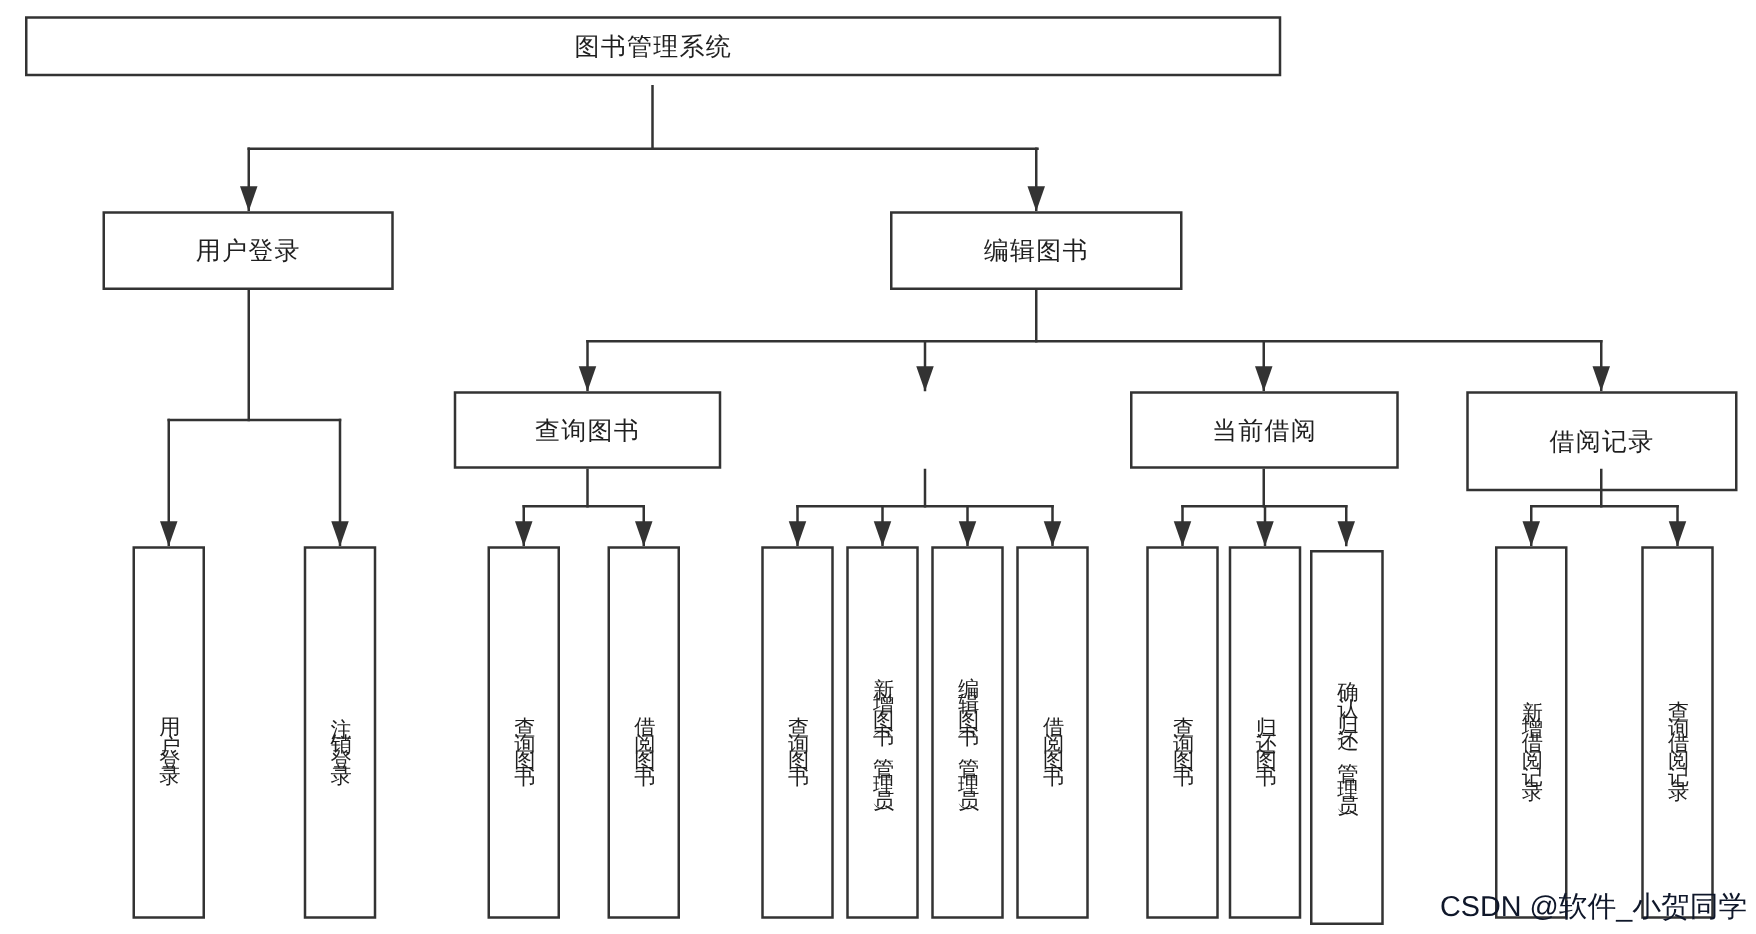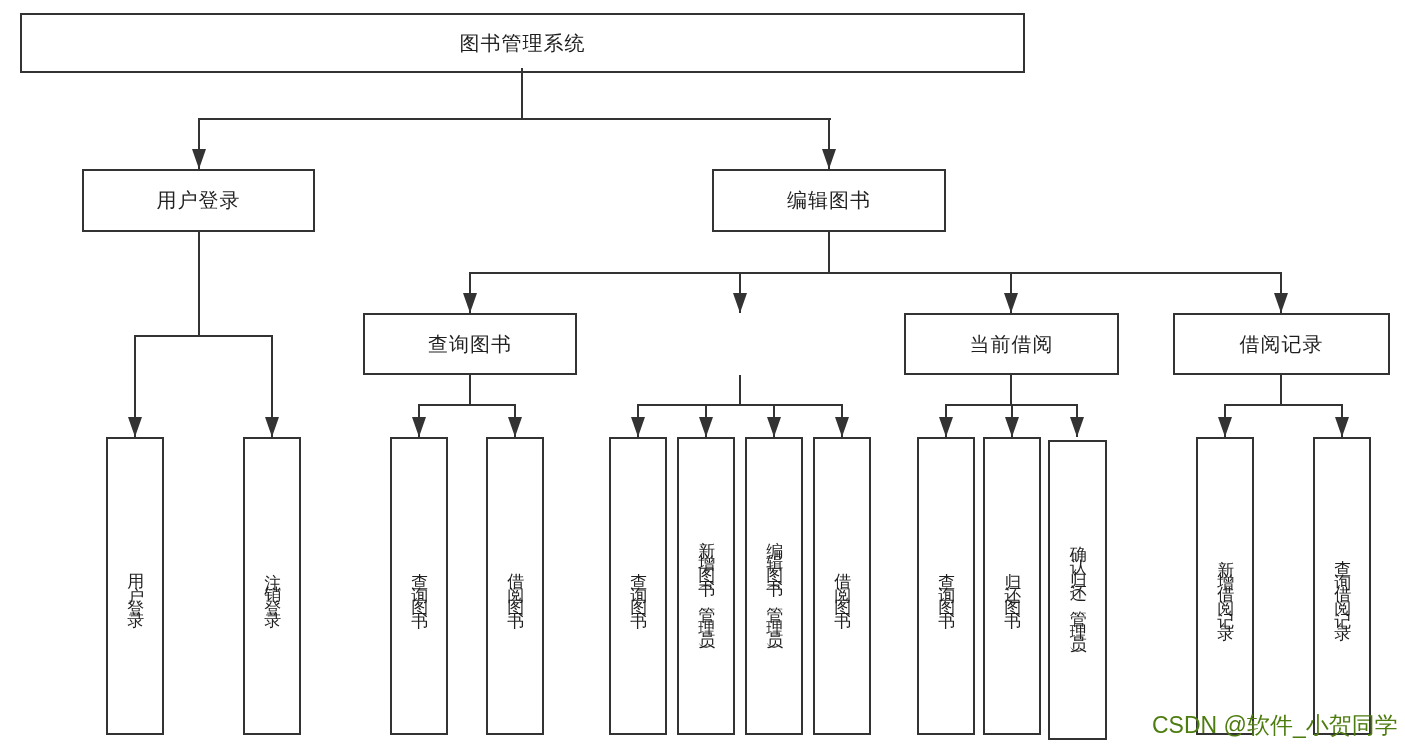--- a/index.html
+++ b/index.html
@@ -38,31 +38,31 @@
     width: 0; height: 0;
     border-left: 7px solid transparent;
     border-right: 7px solid transparent;
     border-top: 20px solid #333333;
   }
   .watermark {
     position: absolute;
     left: 1152px;
     top: 710px;
     font-size: 23px;
-    color: #4d7c0f;
+    color: #0f172a;
     z-index: 10;
     white-space: nowrap;
   }
 </style>
 </head>
 <body>
 
 <div class="canvas">
 
-  <div class="node node-h" style="left:20px; top:13px; width:1005px; height:60px;justify-content:center;">
+  <div class="node node-h" style="left:20px; top:13px; width:1005px; height:48px;justify-content:center;">
     <span>图书管理系统</span>
   </div>
 
   <div class="cline v" style="left:521px; top:68px; height:51px;"></div>
   <div class="cline h" style="left:198px; top:118px; width:633px;"></div>
   <div class="cline v" style="left:198px; top:118px; height:51px;"></div>
   <div class="ahead" style="left:192px; top:149px;"></div>
   <div class="cline v" style="left:828px; top:118px; height:51px;"></div>
   <div class="ahead" style="left:822px; top:149px;"></div>
 
@@ -90,21 +90,21 @@
   <div class="ahead" style="left:1004px; top:293px;"></div>
   <div class="cline v" style="left:1280px; top:272px; height:41px;"></div>
   <div class="ahead" style="left:1274px; top:293px;"></div>
 
   <div class="node node-h" style="left:363px; top:313px; width:214px; height:62px;">
     <span>查询图书</span>
   </div>
   <div class="node node-h" style="left:904px; top:313px; width:215px; height:62px;">
     <span>当前借阅</span>
   </div>
-  <div class="node node-h" style="left:1173px; top:313px; width:217px; height:62px;justify-content:center;">
+  <div class="node node-h" style="left:1173px; top:313px; width:217px; height:80px;justify-content:center;">
     <span>借阅记录</span>
   </div>
 
   <div class="cline v" style="left:469px; top:375px; height:31px;"></div>
   <div class="cline h" style="left:418px; top:404px; width:98px;"></div>
   <div class="cline v" style="left:418px; top:404px; height:33px;"></div>
   <div class="ahead" style="left:412px; top:417px;"></div>
   <div class="cline v" style="left:514px; top:404px; height:33px;"></div>
   <div class="ahead" style="left:508px; top:417px;"></div>
 

